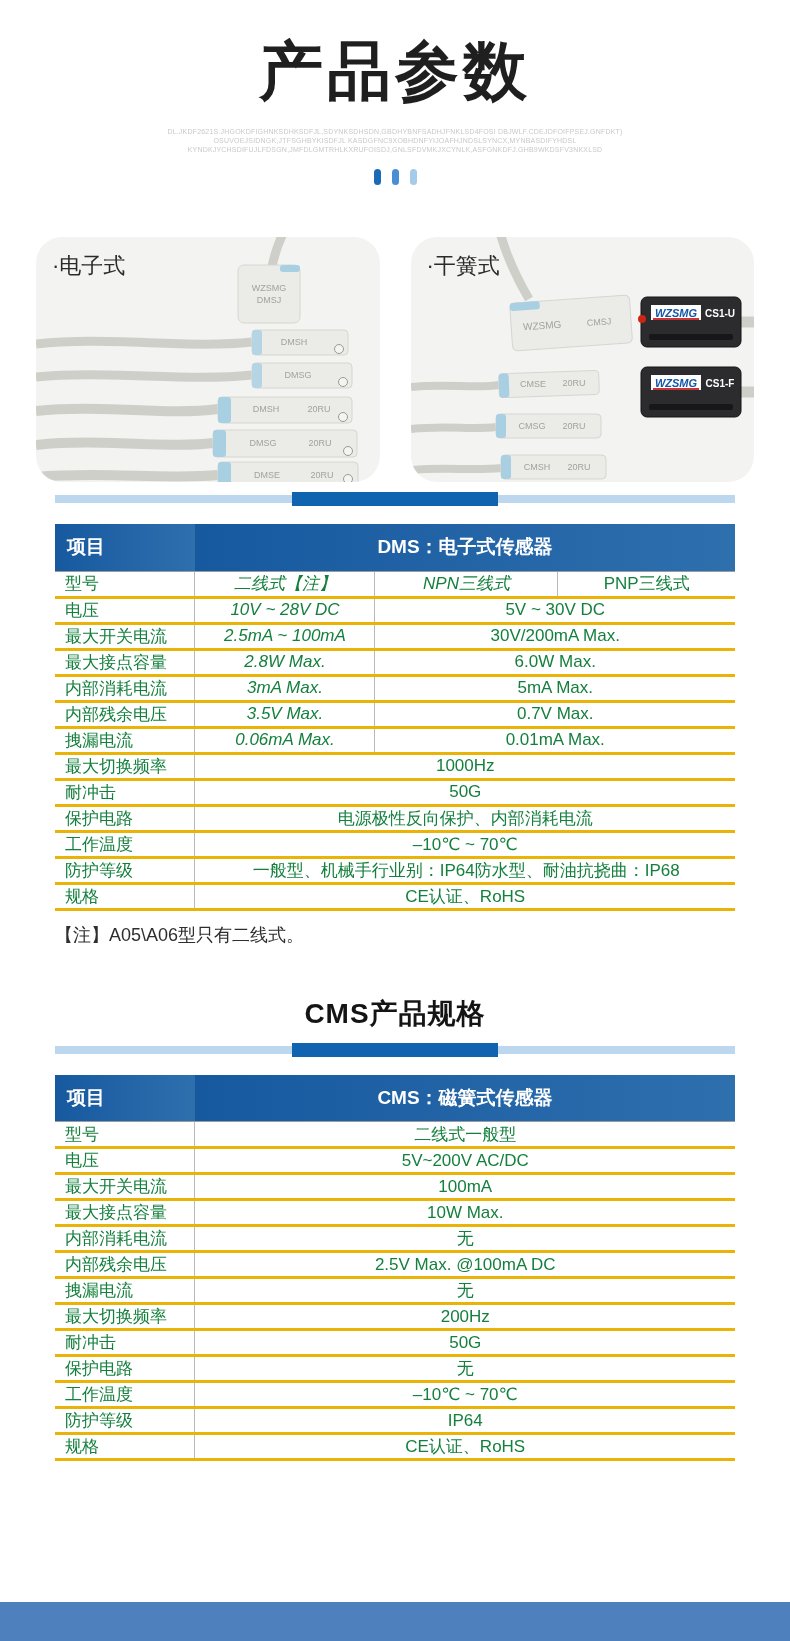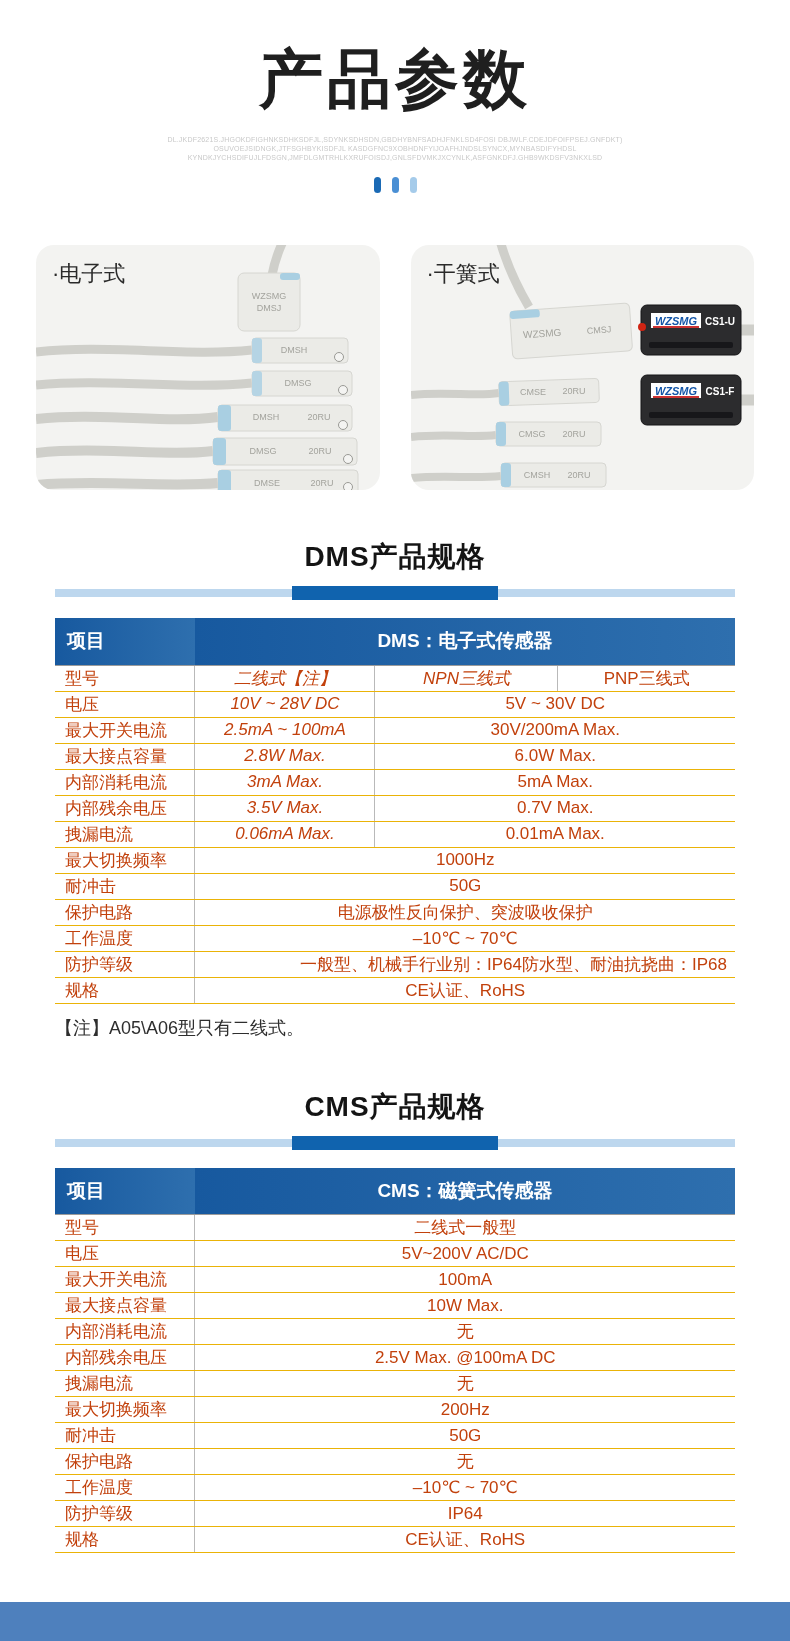--- a/index.html
+++ b/index.html
@@ -11,21 +11,21 @@
   .page {
     position: relative;
     width: 790px;
     height: 1641px;
     background: #ffffff;
     overflow: hidden;
   }
 
   
   .main-title {
-    margin-top: 36px;
+    margin-top: 28px;
     text-align: center;
     font-size: 64px;
     font-weight: 900;
     color: #1f1f1f;
     letter-spacing: 4px;
   }
   .gibberish {
     margin-top: 12px;
     text-align: center;
     font-size: 7px;
@@ -51,21 +51,21 @@
   
   .photos {
     margin: 52px 36px 0 36px;
     display: flex;
     gap: 31px;
   }
   .panel {
     flex: 1;
     height: 245px;
     background: #f3f3f1;
-    border-radius: 18px;
+    border-radius: 26px;
     position: relative;
     overflow: hidden;
   }
   .panel-label {
     position: absolute;
     top: 14px;
     left: 16px;
     font-size: 22px;
     color: #2a2a2a;
     z-index: 3;
@@ -118,31 +118,31 @@
   table.spec th {
     background: linear-gradient(90deg, #17599f, #2e6fae);
     color: #ffffff;
     font-size: 19px;
     font-weight: bold;
     border-bottom: 1px solid #9b9b9b;
   }
   table.spec th.item { text-align: left; padding-left: 12px; }
   table.spec td {
     font-size: 17px;
-    color: #c2410c;
-    border-bottom: 1px solid #eab308;
+    color: #15803d;
+    border-bottom: 3px solid #eab308;
     white-space: nowrap;
     overflow: hidden;
   }
   td.lbl { text-align: left; padding-left: 10px; border-right: 1px solid #b9b9b9; }
   td.val { text-align: center; }
   td.vb  { border-right: 1px solid #b9b9b9; font-style: italic; }
   .split {
     display: flex;
-    justify-content: flex-end;
+    justify-content: center;
     padding: 0 8px 0 10px;
   }
   .footnote {
     width: 680px;
     margin: 12px auto 0 auto;
     font-size: 18px;
     color: #2e2e2e;
   }
 
   .cms-block { margin-top: 28px; }
@@ -268,21 +268,20 @@
         <path class="cable" d="M0,233 C35,230 65,234 90,231" stroke-width="8"></path>
         <rect x="90" y="218" width="105" height="24" rx="4" fill="#ebebe7" stroke="#d6d6d1"></rect>
         <rect x="90" y="218" width="10" height="24" rx="3" fill="#a9cfe2"></rect>
         <text class="mark" x="126" y="233" font-size="9" text-anchor="middle">CMSH</text>
         <text class="mark" x="168" y="233" font-size="9" text-anchor="middle">20RU</text>
       </svg>
     </div>
   </div>
 
   <div class="dms-block">
-    <div class="section-title">DMS产品规格</div>
     <div class="title-bar">
       <div class="light"></div>
       <div class="dark"></div>
     </div>
 
     <table class="spec">
       <colgroup>
           <col class="c1">
           <col class="c2">
           <col class="c3">
@@ -332,21 +331,21 @@
       <tr>
         <td class="lbl">最大切换频率</td>
         <td class="val" colspan="3">1000Hz</td>
       </tr>
       <tr>
         <td class="lbl">耐冲击</td>
         <td class="val" colspan="3">50G</td>
       </tr>
       <tr>
         <td class="lbl">保护电路</td>
-        <td class="val" colspan="3">电源极性反向保护、突波吸收保护</td>
+        <td class="val" colspan="3">电源极性反向保护、内部消耗电流</td>
       </tr>
       <tr>
         <td class="lbl">工作温度</td>
         <td class="val" colspan="3">–10℃ ~ 70℃</td>
       </tr>
       <tr>
         <td class="lbl">防护等级</td>
         <td class="val" colspan="3">
           <div class="split">
             <span>一般型、机械手行业别：IP64</span>

